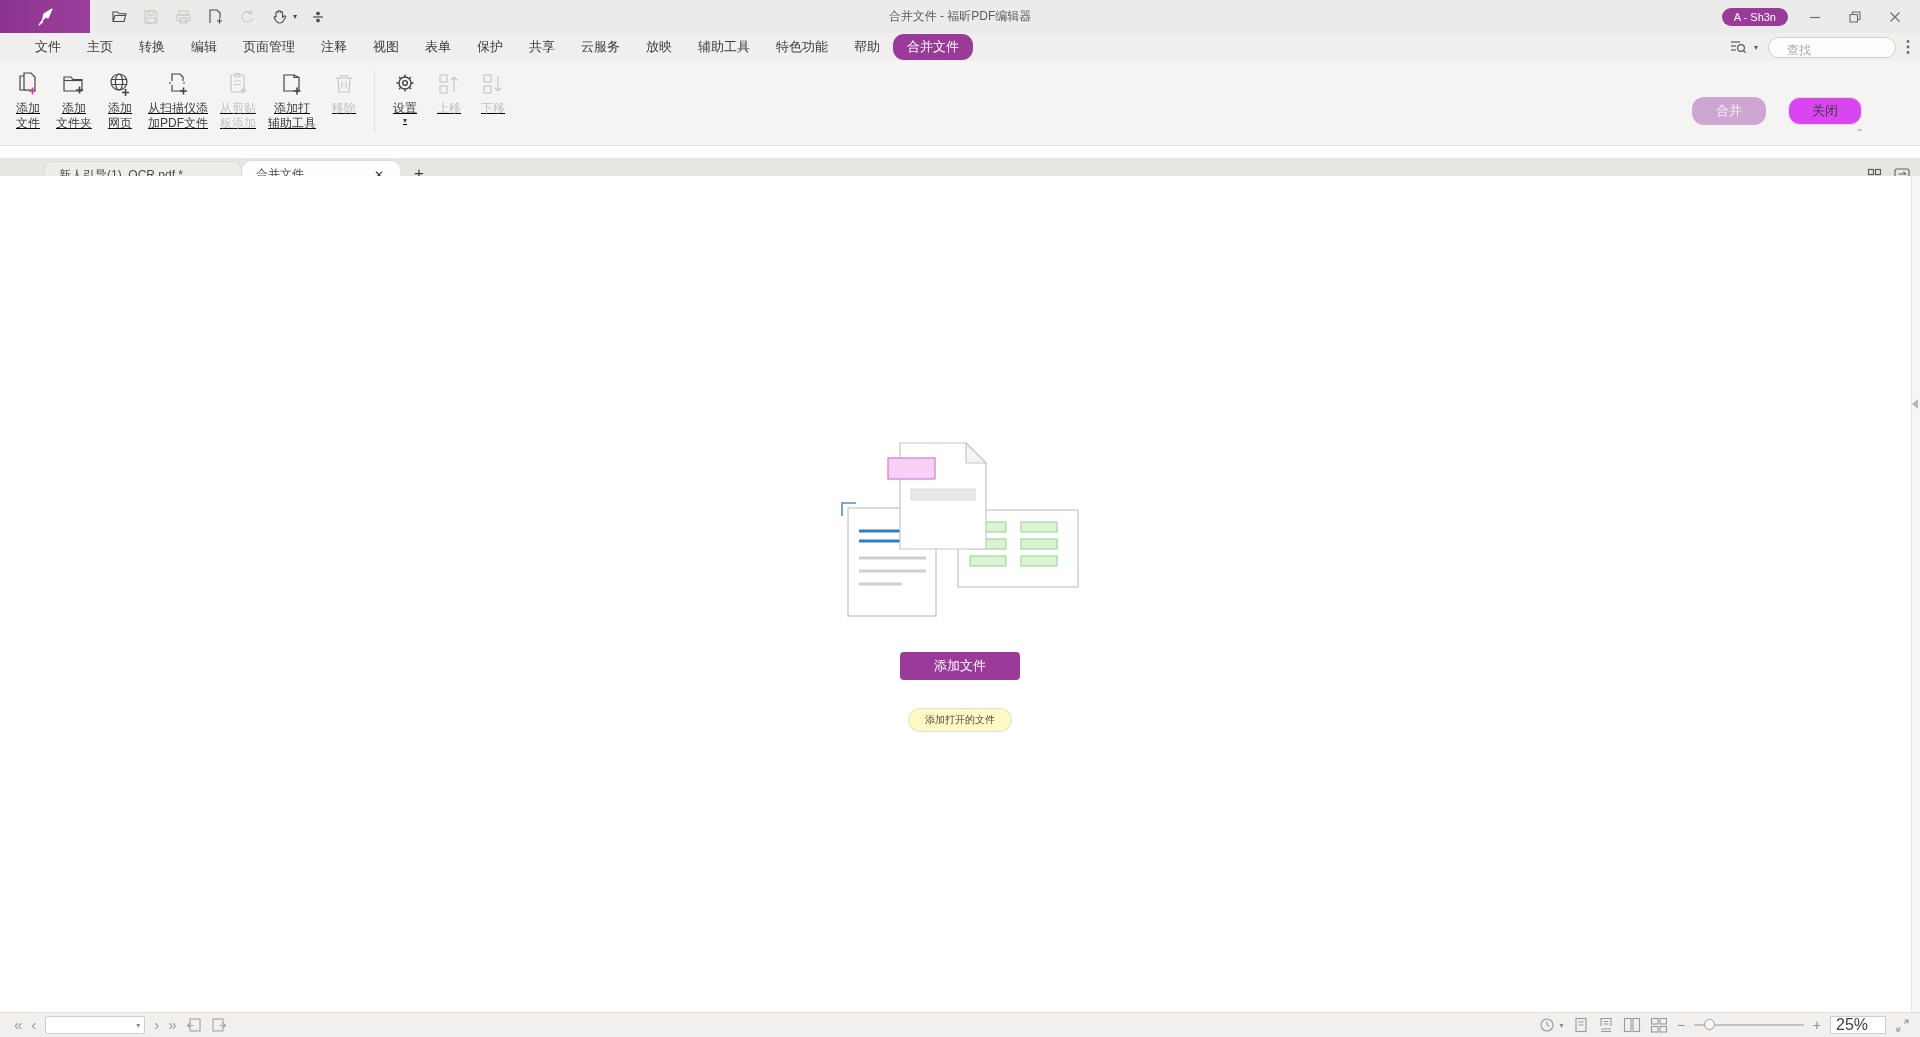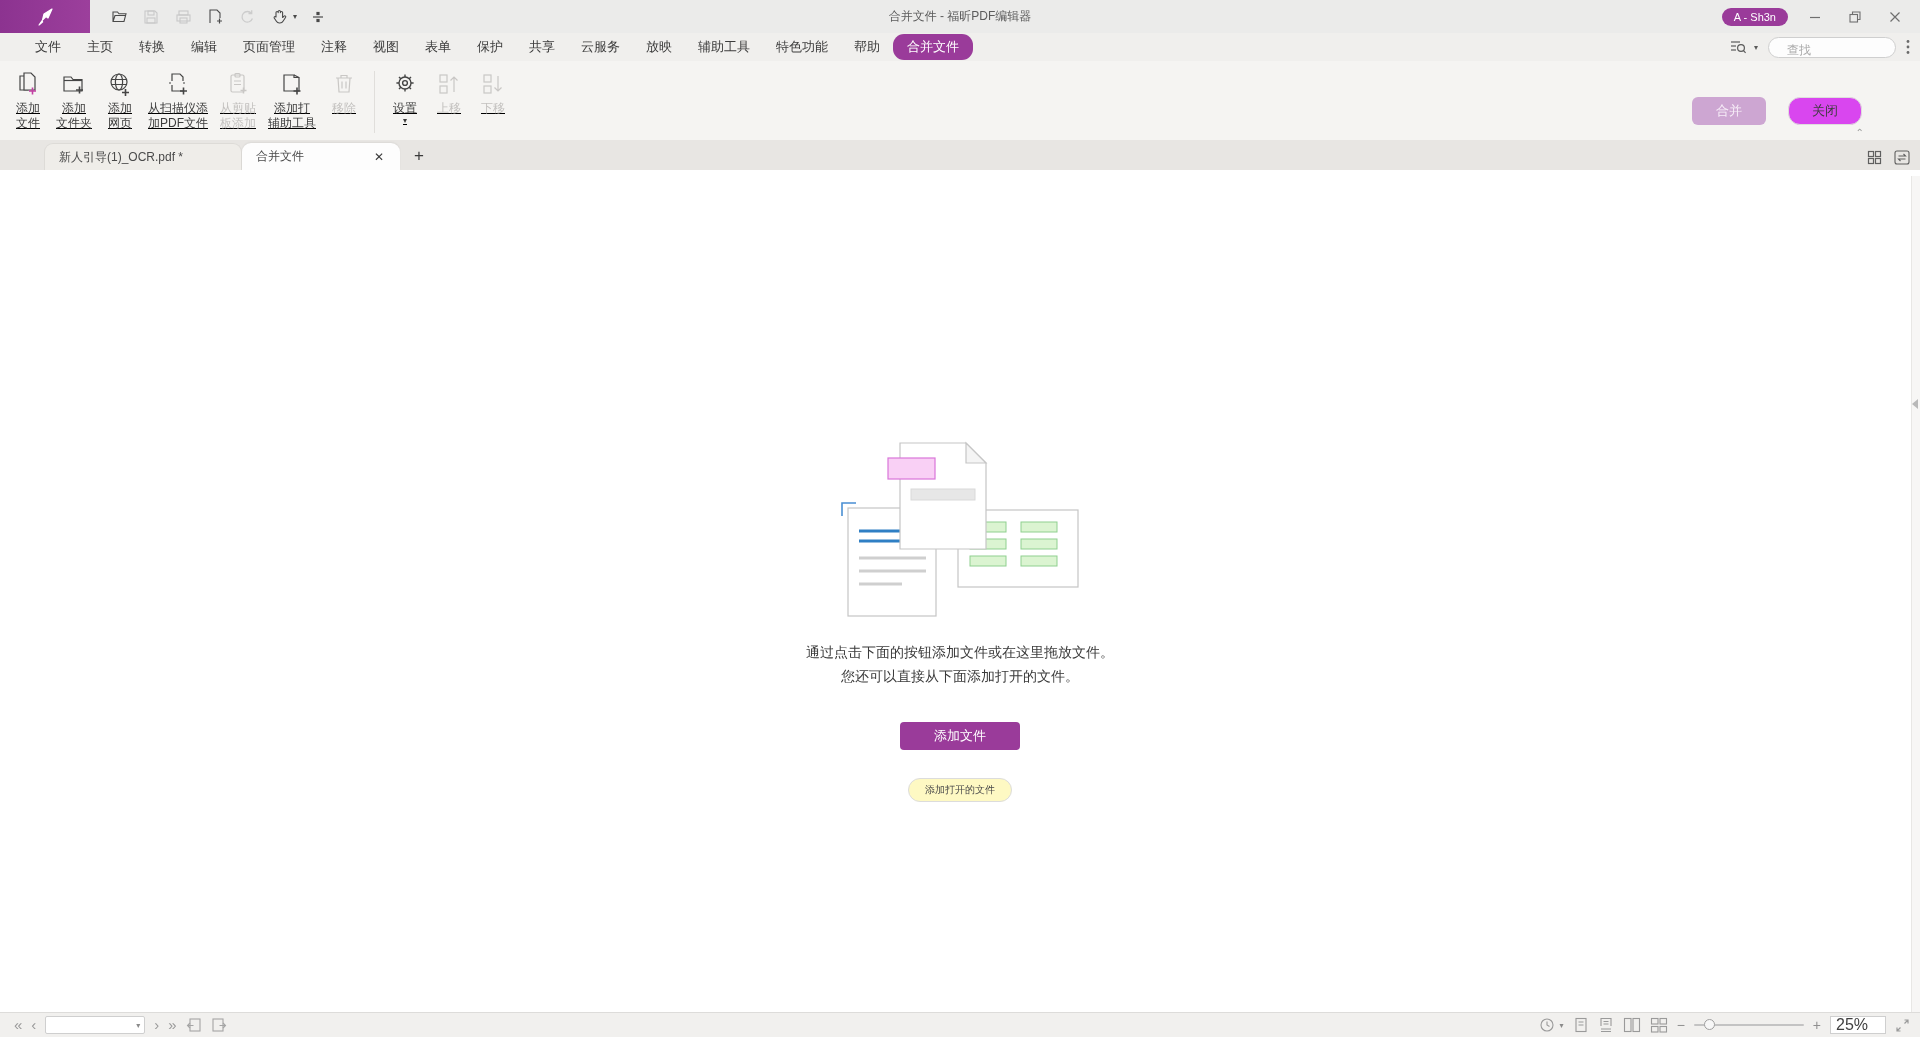--- a/index.html
+++ b/index.html
@@ -31,26 +31,26 @@
 
   
   .ribbon { top:61px; height:85px; background:#f5f4f2; border-bottom:1px solid #e2e0dd; display:flex; align-items:flex-start; padding:6px 0 0 6px; }
   .rbtn { display:flex; flex-direction:column; align-items:center; padding:3px 6px; min-width:44px; border-radius:3px;text-decoration:underline; }
   .rbtn .ric { height:28px; display:flex; align-items:center; justify-content:center; }
   .rbtn .rlabel { white-space:pre-line; text-align:center; font-size:12px; line-height:15px; color:#3c3c3c; margin-top:3px; }
   .rbtn.disabled .rlabel { color:#c3c1bf; }
   .rbtn .drop { font-size:8px; color:#3c3c3c; line-height:6px; margin-top:2px; }
   .rsep { width:1px; height:62px; background:#e0dedb; margin:4px 8px 0 8px; }
   .ribbon-right { margin-left:auto; display:flex; align-items:center; gap:22px; padding:30px 58px 0 0; }
-  .merge-btn { background:#cda6d2; color:#f7eef8; font-size:13px; border:none; border-radius:6px; padding:5px 24px; }
+  .merge-btn { background:#cda6d2; color:#f7eef8; font-size:13px; border:none; border-radius:12px; padding:5px 24px; }
   .closem-btn { background:#d946ef; color:#3c3c3c; font-size:13px; border:1px solid #dedddc; border-radius:12px; padding:4px 23px; }
   .collapse-ribbon { position:absolute; right:56px; top:128px; font-size:10px; color:#9a9a9a; line-height:10px; }
 
   
-  .tabbar { top:140px; height:30px; background:#e8e6e3; display:flex; align-items:flex-end; padding-left:44px;justify-content:space-between; }
+  .tabbar { top:158px; height:30px; background:#e8e6e3; display:flex; align-items:flex-end; padding-left:44px;justify-content:space-between; }
   .tab { height:27px; display:flex; align-items:center; font-size:12px; color:#4a4a4a;
     padding:0 14px; border-radius:9px 9px 0 0; position:relative; }
   .tab.inactive { background:#efede9; border:1px solid #dddbd7; border-bottom:none; width:198px; }
   .tab.active { background:#fdfdfd; width:158px; box-shadow:0 -1px 2px rgba(0,0,0,0.06); }
   .tab .tab-close { margin-left:auto; color:#3a3a3a; font-size:12px; padding:0 2px; }
   .newtab { font-size:17px; color:#3a3a3a; margin:0 0 4px 14px; }
   .tabbar-right { margin-left:auto; display:flex; align-items:center; gap:12px; padding:0 10px 5px 0; }
 
   
   .content { top:176px; height:836px; background:#fff; overflow:hidden; }
@@ -387,24 +387,20 @@
         <rect x="130" y="116" width="36" height="10"></rect>
           <rect x="181" y="116" width="36" height="10"></rect>
       </g>
 
       <path d="M60 3 h66 l20 20 v86 h-86 Z" fill="#ffffff" stroke="#c5c5c5" stroke-width="1.2"></path>
       <path d="M126 3 v20 h20 Z" fill="#f4f4f4" stroke="#c5c5c5" stroke-width="1.2"></path>
       <rect x="71" y="49" width="64" height="11" fill="#e7e7e7" stroke="#d9d9d9"></rect>
 
       <rect x="48" y="18" width="47" height="21" fill="#f9d0f5" stroke="#d976d9" stroke-width="1.2"></rect>
     </svg>
-    <div class="hint" style="margin-top:22px;">
-      <div>通过点击下面的按钮添加文件或在这里拖放文件。</div>
-      <div>您还可以直接从下面添加打开的文件。</div>
-    </div>
     <button class="add-files-btn">添加文件</button>
     <button class="add-open-btn">添加打开的文件</button>
   </div>
 </div>
 <div class="right-strip"></div>
 <div class="panel-handle">
     <div class="tri"></div>
   </div>
 
 <div class="bar statusbar">

